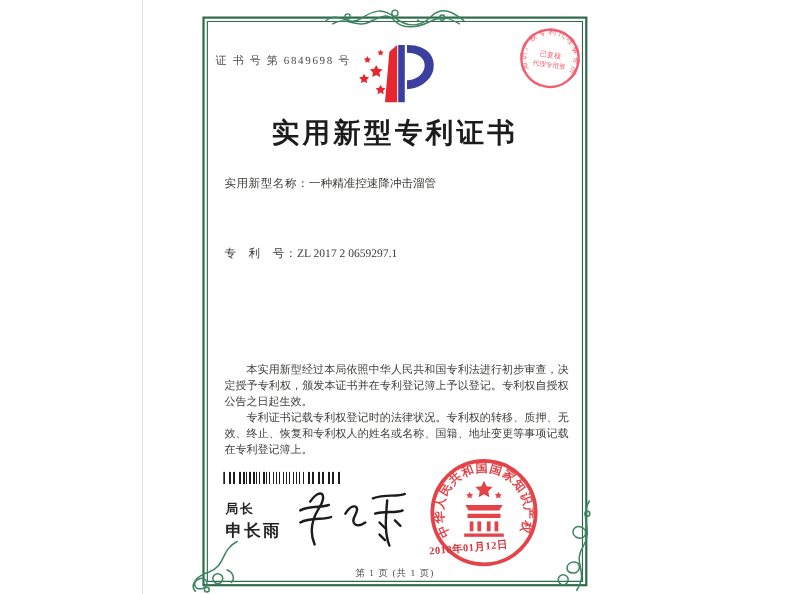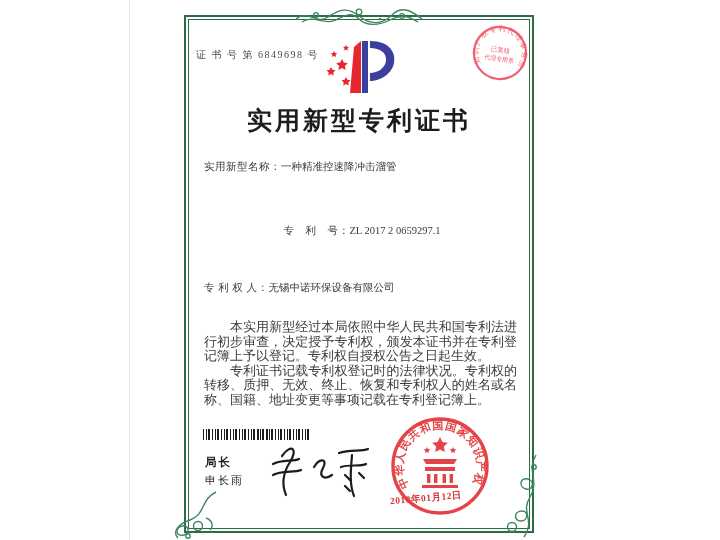--- a/index.html
+++ b/index.html
@@ -13,28 +13,28 @@
     border:2px solid #2d6b4c;
     box-shadow:inset 0 0 0 2px #fdfdfb, inset 0 0 0 3px #2d6b4c;
     background:transparent;
   }
   .abs{position:absolute;}
   .cert-no{left:196px;top:48px;font-size:10px;letter-spacing:1.5px;color:#4a4a48;}
   .title{left:184px;top:104px;width:350px;text-align:center;font-size:25px;font-weight:700;
          letter-spacing:3px;color:#1c1c1c;}
   .field{left:204px;width:316px;font-size:10.5px;color:#3a3a38;white-space:nowrap;}
   .field .lbl{letter-spacing:0.5px;}
-  .body-text{left:204px;top:320px;width:313px;font-size:13px;line-height:14.5px;
+  .body-text{left:204px;top:330px;width:313px;font-size:10px;line-height:14.5px;
              text-align:justify;color:#3c3c3a;}
   .body-text p{margin:0;text-indent:2em;}
   .barcode{left:203px;top:429px;width:107px;height:11px;
     background:repeating-linear-gradient(90deg,#1d1d1d 0px,#1d1d1d 1.5px,#ffffff 1.5px,#ffffff 3px,
       #1d1d1d 3px,#1d1d1d 3.6px,#ffffff 3.6px,#ffffff 5.4px,#1d1d1d 5.4px,#1d1d1d 6.8px,#ffffff 6.8px,#ffffff 9px);}
   .signer-title{left:205px;top:455px;font-size:11.5px;font-weight:600;letter-spacing:2px;color:#222;}
-  .signer-name{left:205px;top:473px;font-size:11px;font-weight:400;letter-spacing:2px;color:#222;}
+  .signer-name{left:205px;top:473px;font-size:15px;font-weight:700;letter-spacing:2px;color:#222;}
   .seal-date{left:390px;top:492px;font-size:9.5px;font-weight:700;color:#d5373d;
              letter-spacing:0.5px;transform:rotate(-5deg);}
   .footer-page{left:184px;top:516px;width:350px;text-align:center;font-size:8.5px;
                letter-spacing:1px;color:#4a4a48;}
   svg{display:block;}
 </style>
 </head>
 <body>
 
 <div id="stage">
@@ -92,25 +92,22 @@
       <path d="M16,14 l1,2 2.2,.3 -1.6,1.6 .4,2.2 -2,-1 -2,1 .4,-2.2 -1.6,-1.6 2.2,-.3 Z"></path>
       <path d="M28,8 l.9,1.8 2,.3 -1.4,1.4 .3,2 -1.8,-.9 -1.8,.9 .3,-2 -1.4,-1.4 2,-.3 Z"></path>
     </g>
   </svg>
 
   <div class="abs title">实用新型专利证书</div>
 
   <div class="abs field" style="top:160px;">
     <span class="lbl">实用新型名称：</span><span>一种精准控速降冲击溜管</span>
   </div>
-  <div class="abs field" style="top:224px;text-align:center;">
+  <div class="abs field" style="top:224px;">
     <span class="lbl">专　利　号：</span><span>ZL 2017 2 0659297.1</span>
-  </div>
-  <div class="abs field" style="top:281px;">
-    <span class="lbl">专 利 权 人：</span><span>无锡中诺环保设备有限公司</span>
   </div>
 
   <div class="abs body-text">
     <p>本实用新型经过本局依照中华人民共和国专利法进行初步审查，决定授予专利权，颁发本证书并在专利登记簿上予以登记。专利权自授权公告之日起生效。</p>
     <p>专利证书记载专利权登记时的法律状况。专利权的转移、质押、无效、终止、恢复和专利权人的姓名或名称、国籍、地址变更等事项记载在专利登记簿上。</p>
   </div>
 
   <div class="abs barcode"></div>
 
   <div class="abs signer-title">局长</div>
@@ -157,14 +154,15 @@
       <path id="stampArc" d="M12,42.6 A22,22 0 1 1 48,42.6"></path>
     </defs>
     <circle cx="30" cy="30" r="26" fill="none" stroke="#ee4458" stroke-width="2.2"></circle>
     <text font-size="7" fill="#ee4458" letter-spacing="1.6" font-family="Liberation Serif, serif">
       <textPath href="#stampArc">知识产权专利代理事务所</textPath>
     </text>
     <text x="30" y="29" text-anchor="middle" font-size="6.5" fill="#ee4458" font-family="Liberation Serif, serif">已复核</text>
     <text x="30" y="38" text-anchor="middle" font-size="6" fill="#ee4458" font-family="Liberation Serif, serif">代理专用章</text>
   </svg>
 
+  <div class="abs footer-page">第 1 页 (共 1 页)</div>
 
 </div>
 
 </body></html>

